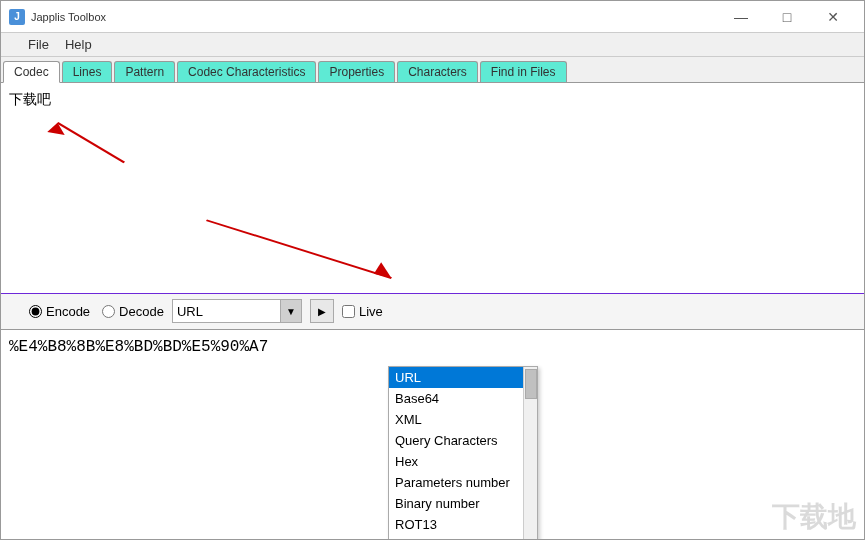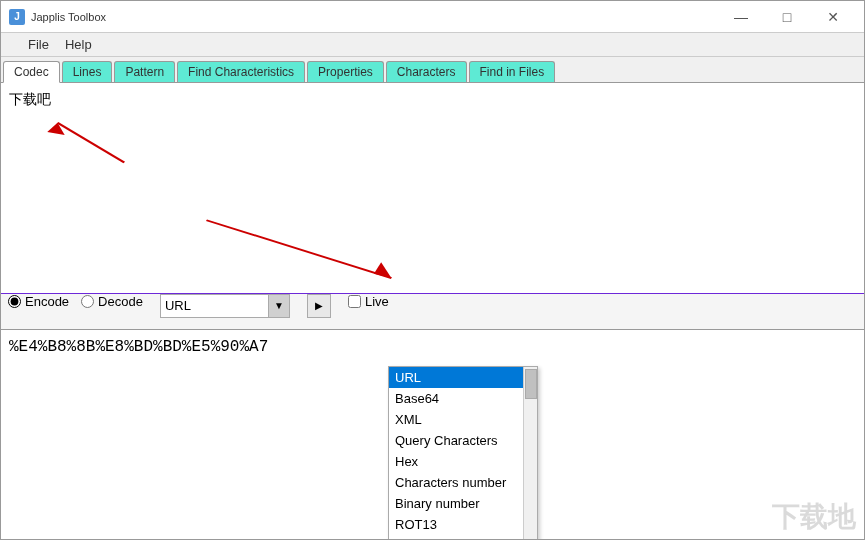--- a/index.html
+++ b/index.html
@@ -131,23 +131,23 @@
       top: 0; left: 0;
       width: 100%;
       height: 100%;
       pointer-events: none;
     }
     .control-bar {
       height: 36px;
       background: #f5f5f5;
       border-bottom: 1px solid #999;
       display: flex;
-      align-items: flex-start;
-      padding: 0 7px;
-      gap: 17px;
+      align-items: center;
+      padding: 0 28px;
+      gap: 8px;
     }
     .radio-group {
       display: flex;
       align-items: center;
       gap: 12px;
     }
     .radio-label {
       display: flex;
       align-items: center;
       gap: 4px;
@@ -290,21 +290,21 @@
 
   <div class="menu-bar">
     <span class="menu-item">File</span>
     <span class="menu-item">Help</span>
   </div>
 
   <div class="tab-bar">
     <div class="tab active">Codec</div>
     <div class="tab">Lines</div>
     <div class="tab">Pattern</div>
-    <div class="tab">Find Characteristics</div>
+    <div class="tab">Codec Characteristics</div>
     <div class="tab">Properties</div>
     <div class="tab">Characters</div>
     <div class="tab">Find in Files</div>
   </div>
 
   <div class="main-content">
 
     <div class="upper-panel">
       <textarea class="upper-textarea" style="">下载吧</textarea>
       
@@ -357,21 +357,21 @@
     <div class="lower-panel">
       <textarea class="lower-textarea" style="">%E4%B8%8B%E8%BD%BD%E5%90%A7</textarea>
 
       
       <div class="dropdown-list">
         <div class="dropdown-list-item selected">URL</div>
         <div class="dropdown-list-item">Base64</div>
         <div class="dropdown-list-item">XML</div>
         <div class="dropdown-list-item">Query Characters</div>
         <div class="dropdown-list-item">Hex</div>
-        <div class="dropdown-list-item">Characters number</div>
+        <div class="dropdown-list-item">Parameters number</div>
         <div class="dropdown-list-item">Binary number</div>
         <div class="dropdown-list-item">ROT13</div>
         <div class="dropdown-list-item">ROT47</div>
 
         <div class="dropdown-scrollbar">
           <div class="scroll-thumb"></div>
         </div>
       </div>
 
       

